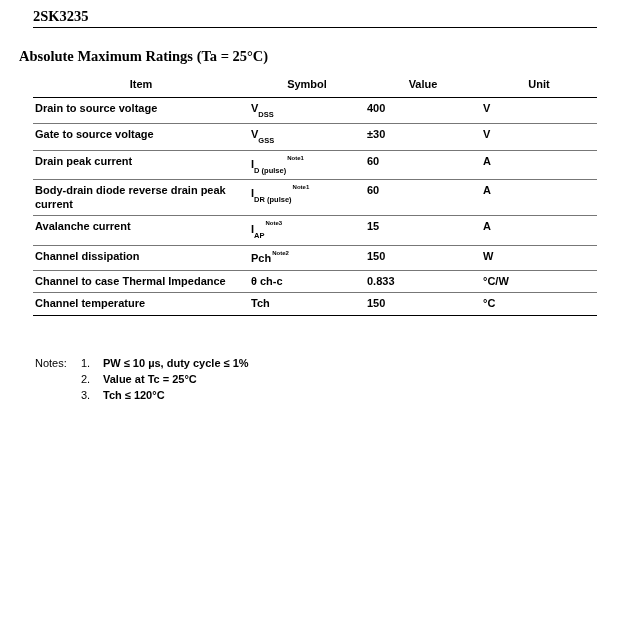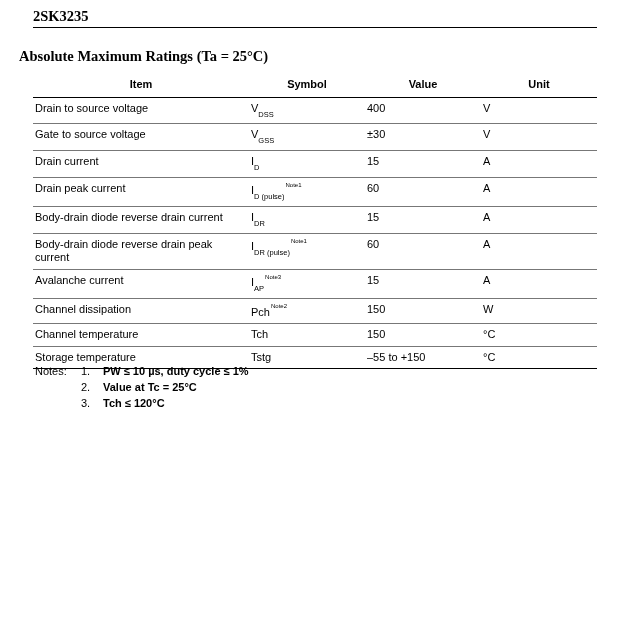--- a/index.html
+++ b/index.html
@@ -60,21 +60,21 @@
     top: 77px;
     width: 564px;
     border-collapse: collapse;
     font-size: 11px;
   }
   table.ratings th,
   table.ratings td {
     text-align: left;
     vertical-align: top;
     padding: 4px 2px 4px 2px;
-    font-weight: normal;
+    font-weight: bold;
     line-height: 13.5px;
   }
   table.ratings thead th {
     font-weight: bold;
     font-size: 11px;
     padding-bottom: 5px;
     padding-top: 1px;
     text-align: center;
   }
   table.ratings thead tr {
@@ -110,21 +110,20 @@
     left: 1px;
   }
 
   
   .notes {
     position: absolute;
     left: 35px;
     top: 355px;
     font-size: 11px;
     line-height: 16px;
-    margin-top: 8px;
   }
   .notes .notes-row {
     display: flex;
   }
   .notes .notes-label {
     width: 46px;
     flex: 0 0 46px;
   }
   .notes .notes-num {
     width: 22px;
@@ -169,65 +168,53 @@
           <td>400</td>
           <td>V</td>
         </tr>
         <tr>
           <td>Gate to source voltage</td>
           <td><span class="sym"><span>V</span><span class="sub">GSS</span></span></td>
           <td>±30</td>
           <td>V</td>
         </tr>
         <tr>
-          <td>Drain current</td>
-          <td><span class="sym"><span>I</span><span class="sub">D</span></span></td>
-          <td>15</td>
-          <td>A</td>
-        </tr>
-        <tr>
           <td>Drain peak current</td>
           <td><span class="sym"><span>I</span><span class="sub">D</span><span class="sub"> (pulse)</span><span class="note">Note1</span></span></td>
           <td>60</td>
           <td>A</td>
         </tr>
         <tr>
-          <td>Body-drain diode reverse drain current</td>
-          <td><span class="sym"><span>I</span><span class="sub">DR</span></span></td>
-          <td>15</td>
-          <td>A</td>
-        </tr>
-        <tr>
           <td>Body-drain diode reverse drain peak current</td>
           <td><span class="sym"><span>I</span><span class="sub">DR</span><span class="sub"> (pulse)</span><span class="note">Note1</span></span></td>
           <td>60</td>
           <td>A</td>
         </tr>
         <tr>
           <td>Avalanche current</td>
           <td><span class="sym"><span>I</span><span class="sub">AP</span><span class="note">Note3</span></span></td>
           <td>15</td>
           <td>A</td>
         </tr>
         <tr>
           <td>Channel dissipation</td>
           <td><span class="sym"><span>Pch</span><span class="note">Note2</span></span></td>
           <td>150</td>
           <td>W</td>
         </tr>
         <tr>
+          <td>Channel to case Thermal Impedance</td>
+          <td><span class="sym"><span>θ ch-c</span></span></td>
+          <td>0.833</td>
+          <td>°C/W</td>
+        </tr>
+        <tr>
           <td>Channel temperature</td>
           <td><span class="sym"><span>Tch</span></span></td>
           <td>150</td>
-          <td>°C</td>
-        </tr>
-        <tr>
-          <td>Storage temperature</td>
-          <td><span class="sym"><span>Tstg</span></span></td>
-          <td>–55 to +150</td>
           <td>°C</td>
         </tr>
       </tbody>
   </table>
 
   <div class="notes">
       <div class="notes-row">
         <div class="notes-label">Notes:</div>
         <div class="notes-num">1.</div>
         <div class="notes-text">PW ≤ 10 µs, duty cycle ≤ 1%</div>

